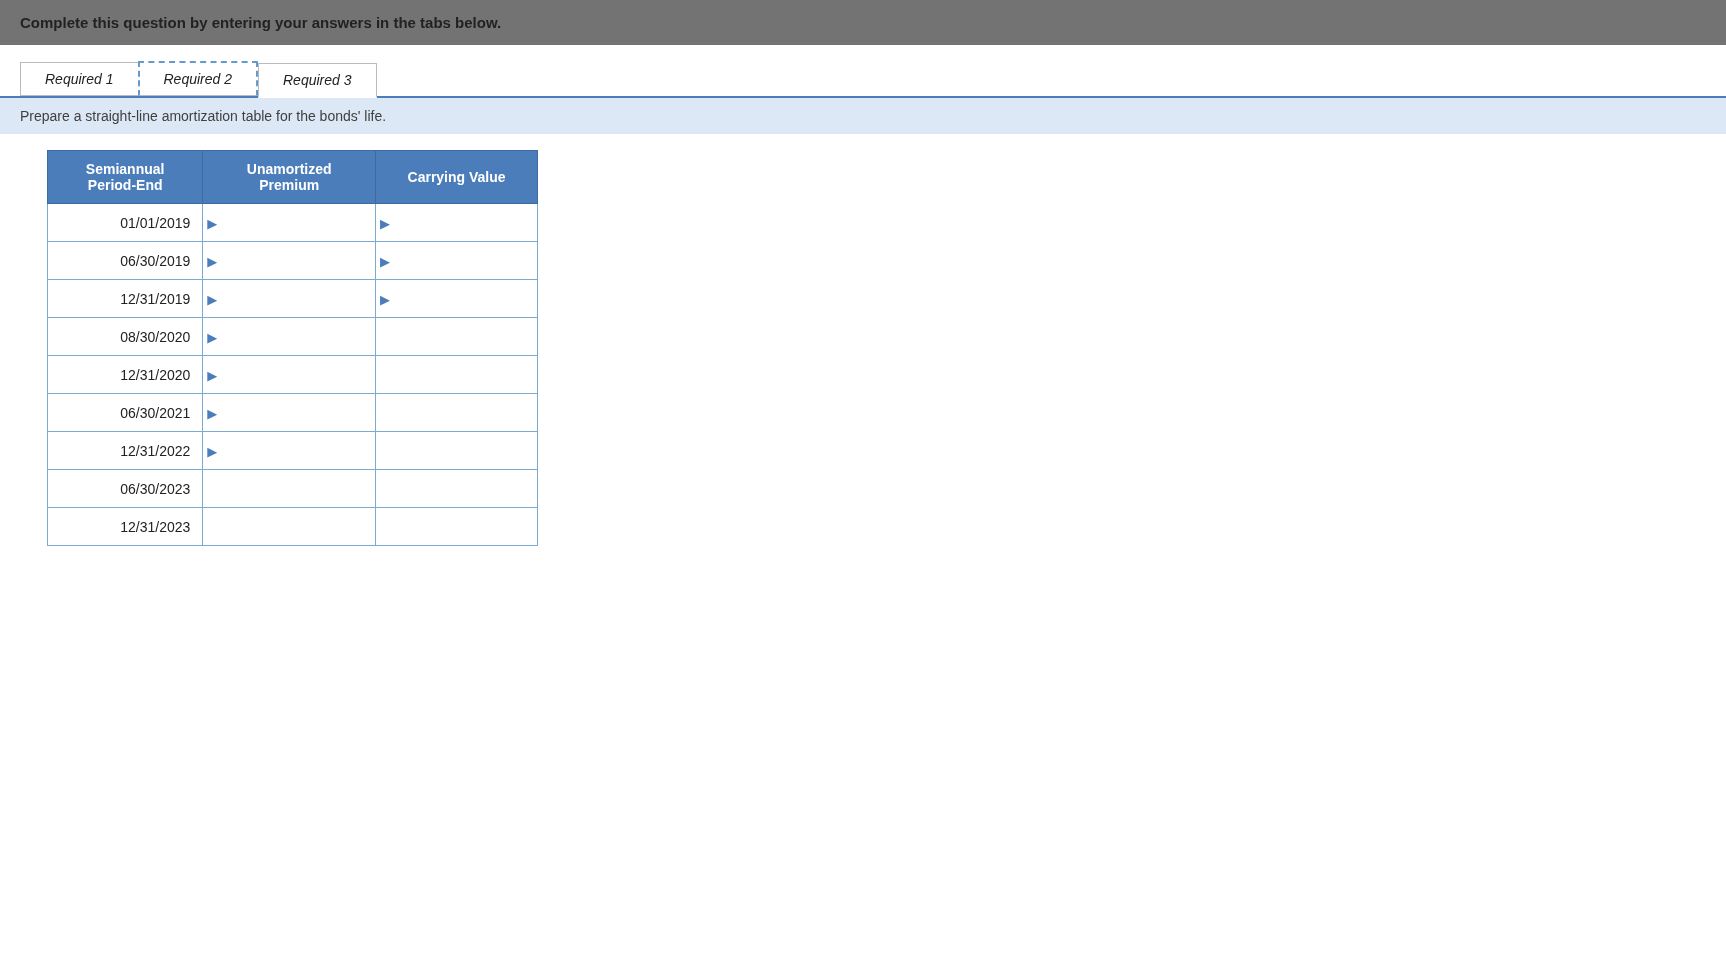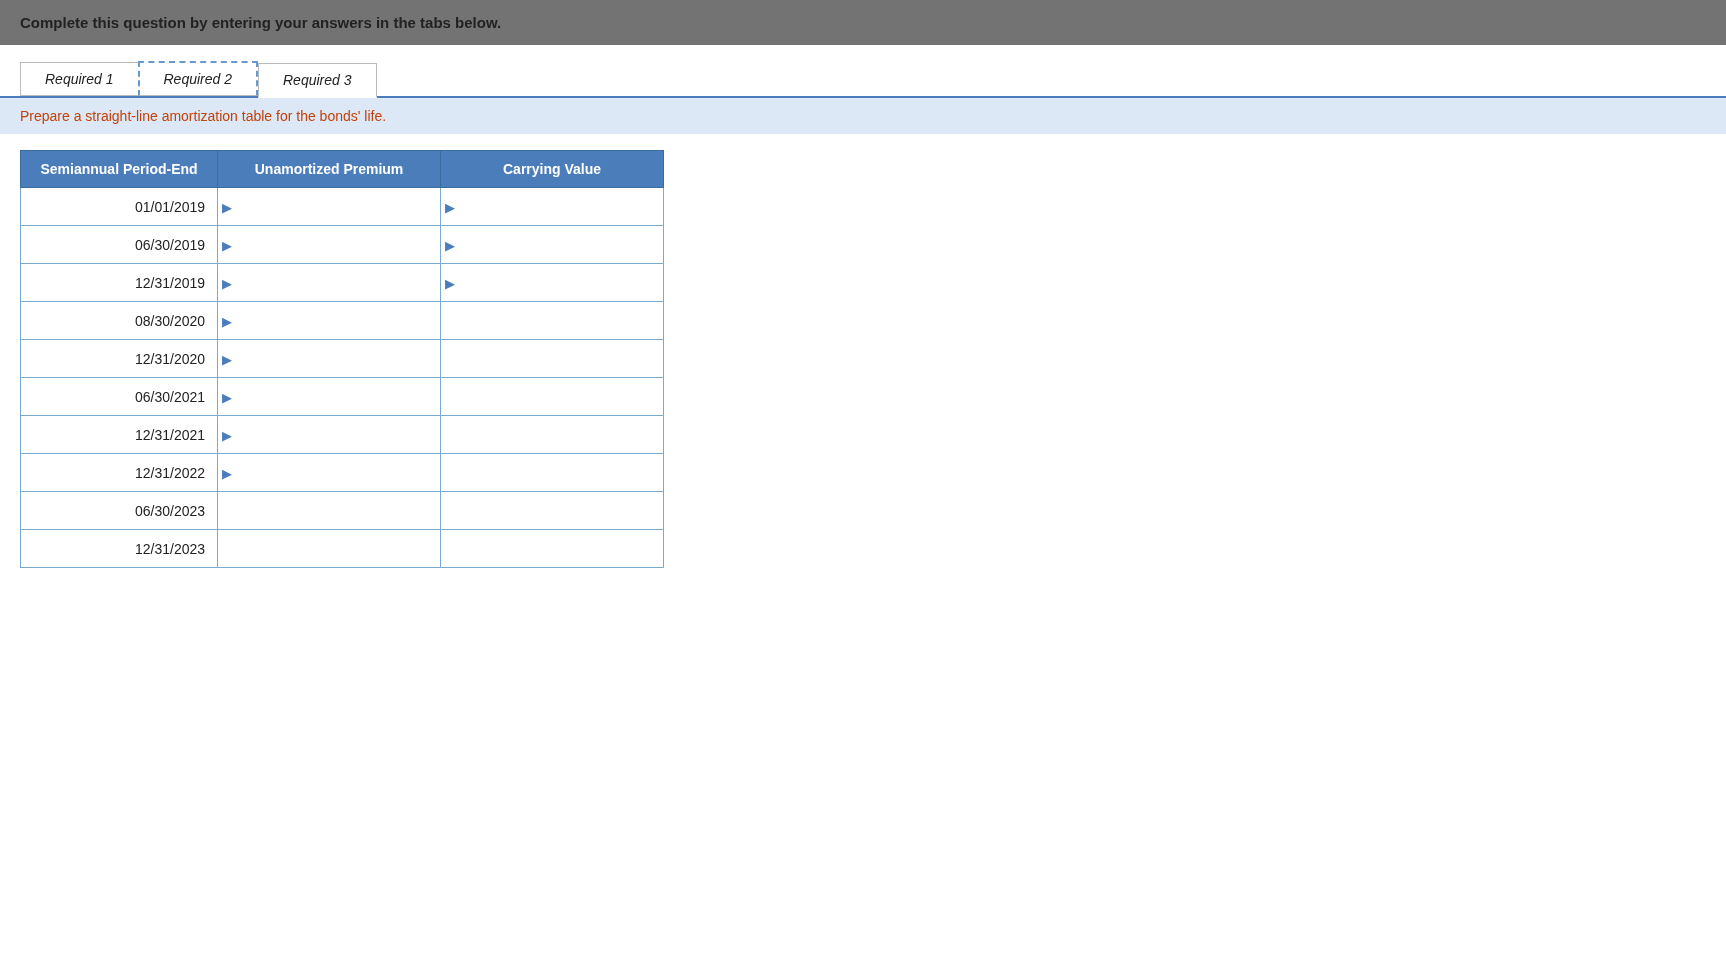--- a/index.html
+++ b/index.html
@@ -69,30 +69,31 @@
       background: #fff;
       margin-bottom: -2px;
       z-index: 1;
       text-align: right;
     }
 
     .description-bar {
       background: #dce8f5;
       padding: 10px 20px;
       font-size: 14px;
-      color: #c2410c;
+      color: #404040;
     }
 
     .table-container {
       padding: 16px 20px;
     }
 
     table {
       border-collapse: collapse;
-      width: 644px;
+      width: 491px;
+      margin-left: 27px;
     }
 
     thead tr th {
       background: #4a7dba;
       color: #fff;
       font-weight: bold;
       font-size: 14px;
       padding: 10px 12px;
       text-align: center;
       border: 1px solid #3a6da0;
@@ -207,25 +208,20 @@
             <td class="date-cell">12/31/2020</td>
             <td class="input-cell"><span class="arrow-indicator">▶</span><input type="text" style=""></td>
             <td class="input-cell"><input type="text" style=""></td>
           </tr>
           <tr>
             <td class="date-cell">06/30/2021</td>
             <td class="input-cell"><span class="arrow-indicator">▶</span><input type="text" style=""></td>
             <td class="input-cell"><input type="text" style=""></td>
           </tr>
           <tr>
-            <td class="date-cell">12/31/2021</td>
-            <td class="input-cell"><span class="arrow-indicator">▶</span><input type="text" style=""></td>
-            <td class="input-cell"><input type="text" style=""></td>
-          </tr>
-          <tr>
             <td class="date-cell">12/31/2022</td>
             <td class="input-cell"><span class="arrow-indicator">▶</span><input type="text" style=""></td>
             <td class="input-cell"><input type="text" style=""></td>
           </tr>
           <tr>
             <td class="date-cell">06/30/2023</td>
             <td class="input-cell"><input type="text" style=""></td>
             <td class="input-cell"><input type="text" style=""></td>
           </tr>
           <tr>

